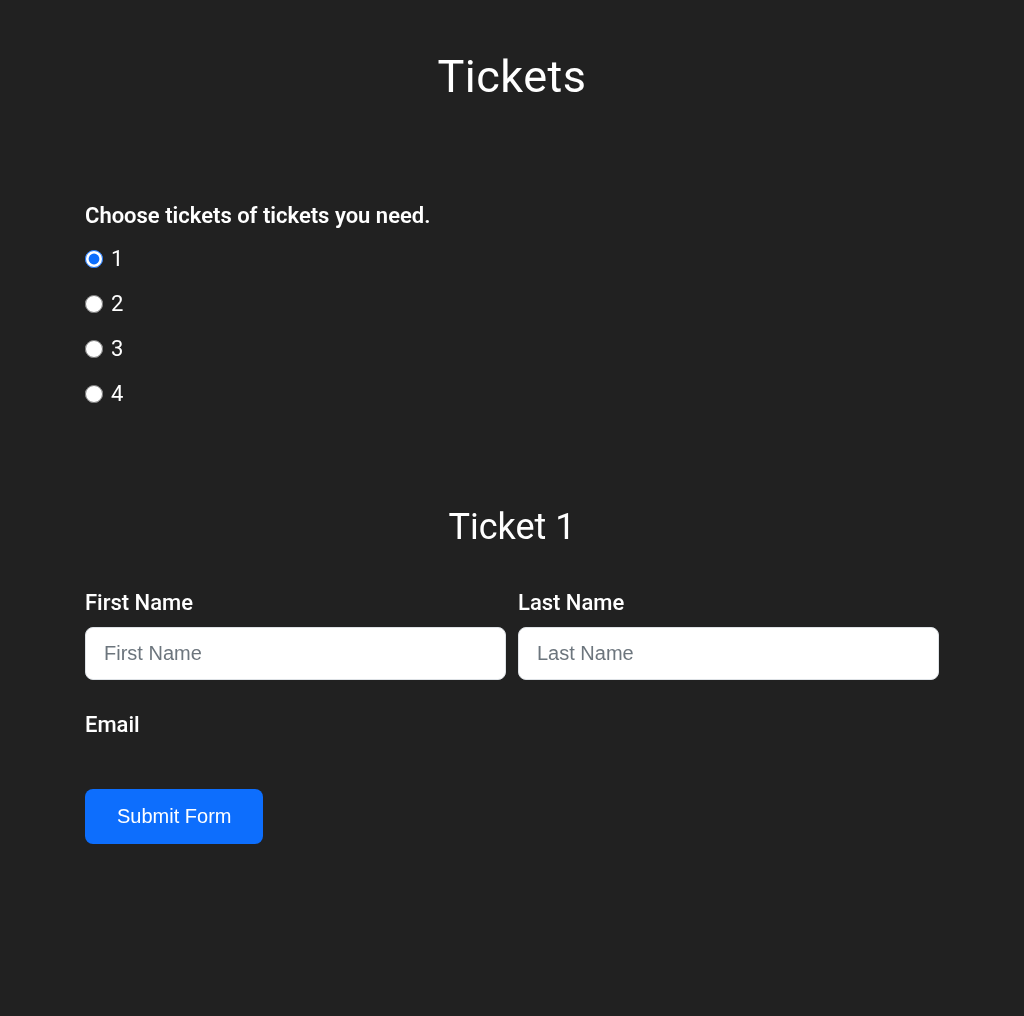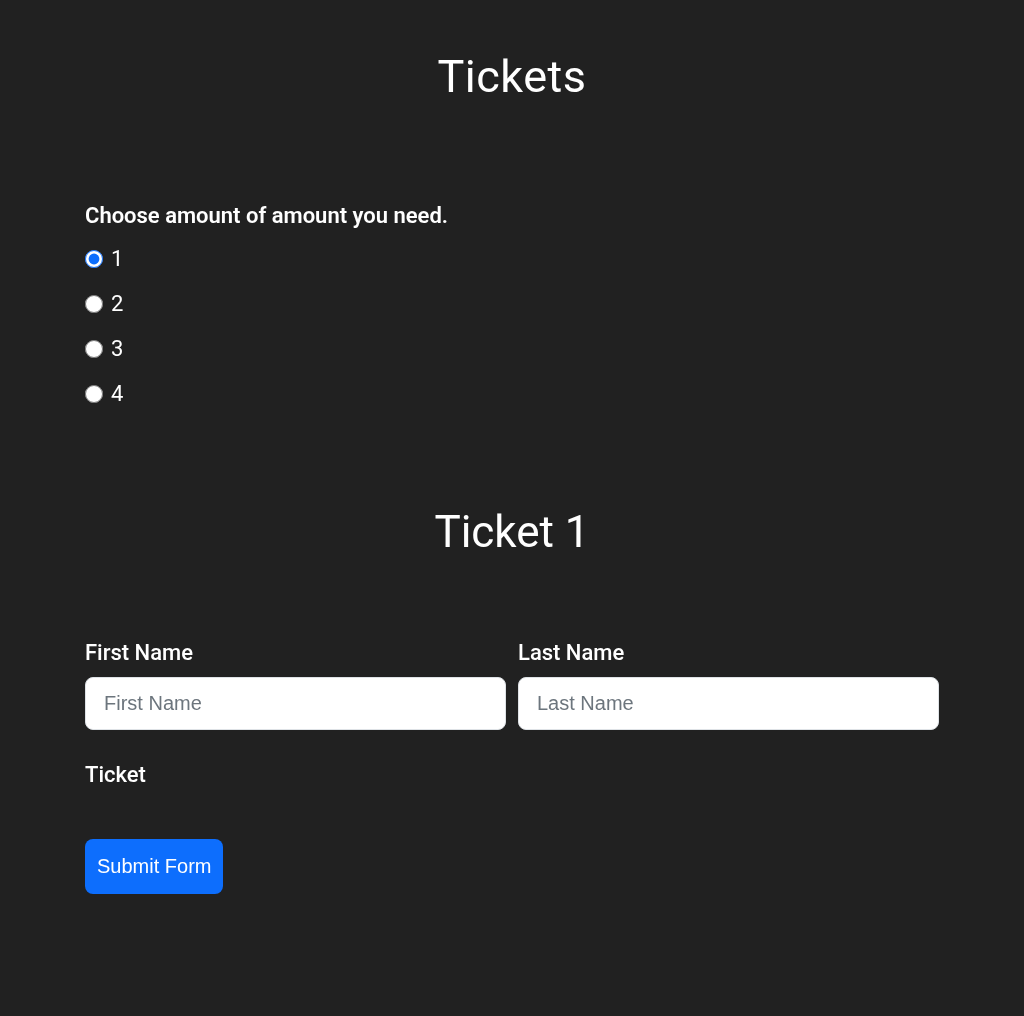--- a/index.html
+++ b/index.html
@@ -41,24 +41,24 @@
       font-size: 22px;
       cursor: pointer;
     }
     input[type="radio"] {
       width: 18px;
       height: 18px;
       accent-color: #0d6efd;
       cursor: pointer;
     }
     .section-title {
-      font-size: 44px;
+      font-size: 36px;
       font-weight: 400;
       text-align: center;
-      margin-bottom: 82px;
+      margin-bottom: 42px;
     }
     .form-row {
       display: flex;
       gap: 12px;
       margin-bottom: 32px;
     }
     .form-col {
       flex: 1;
       display: flex;
       flex-direction: column;
@@ -82,34 +82,34 @@
     }
     .full-width {
       width: 100%;
       margin-bottom: 40px;
     }
     .submit-button {
       background-color: #0d6efd;
       color: #ffffff;
       border: none;
       border-radius: 8px;
-      padding: 16px 12px;
+      padding: 16px 32px;
       font-size: 20px;
       font-weight: 400;
       cursor: pointer;
     }
   </style>
 </head>
 <body>
 
 
 
 <h1 class="page-title">Tickets</h1>
 
-<p class="prompt-text">Choose amount of amount you need.</p>
+<p class="prompt-text">Choose tickets of tickets you need.</p>
 
 <div class="radio-group">
   <label class="radio-row">
     <input type="radio" name="ticket-amount" checked="" style="">
     <span>1</span>
   </label>
   <label class="radio-row">
     <input type="radio" name="ticket-amount" style="">
     <span>2</span>
   </label>
@@ -130,19 +130,19 @@
     <label class="form-label">First Name</label>
     <input type="text" class="text-input" placeholder="First Name" style="">
   </div>
   <div class="form-col">
     <label class="form-label">Last Name</label>
     <input type="text" class="text-input" placeholder="Last Name" style="">
   </div>
 </div>
 
 <div class="form-col full-width">
-  <label class="form-label">Ticket</label>
+  <label class="form-label">Email</label>
 </div>
 
 <button class="submit-button">Submit Form</button>
 
 
 
 
 </body></html>

